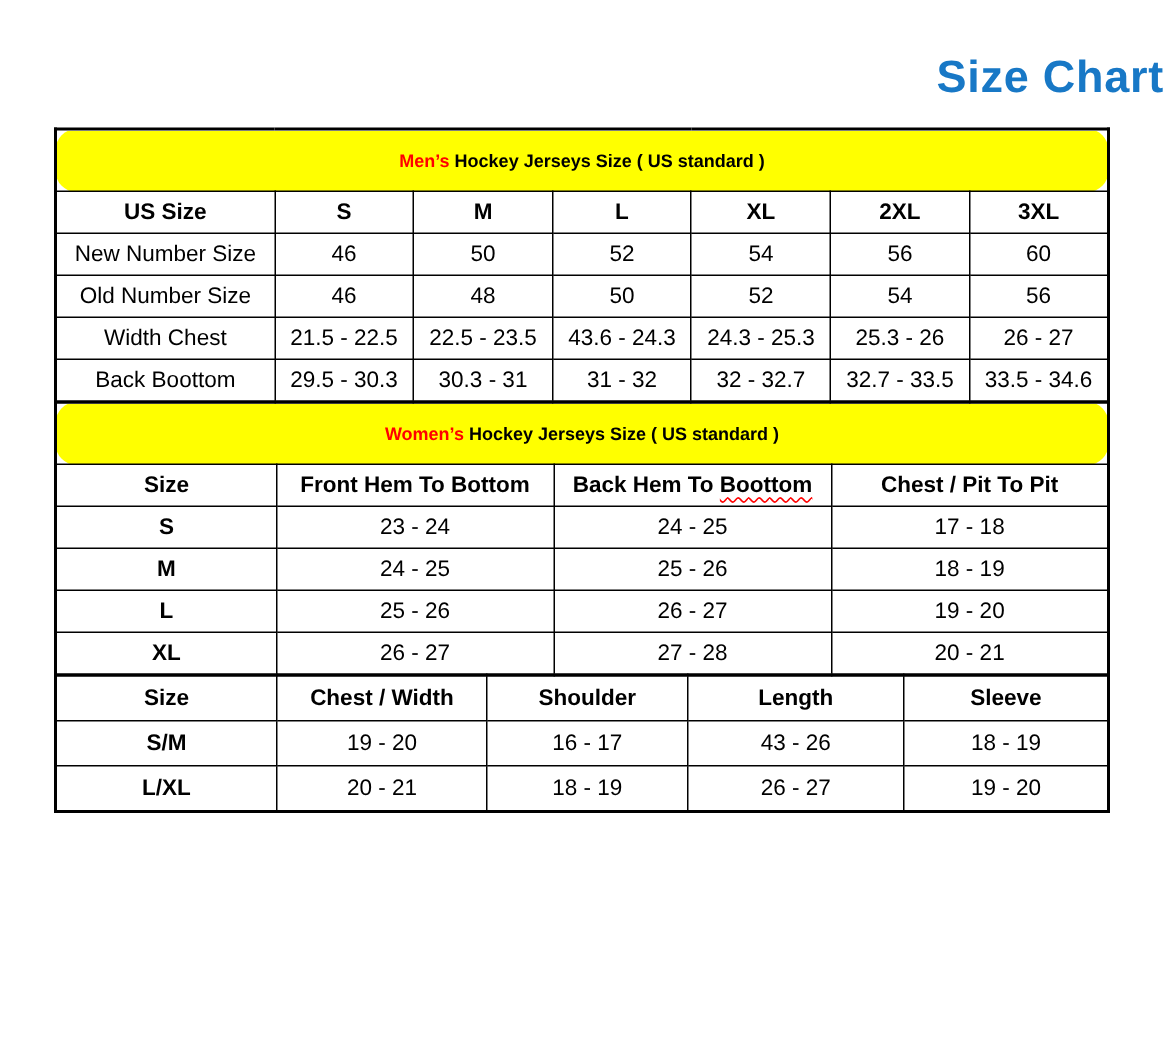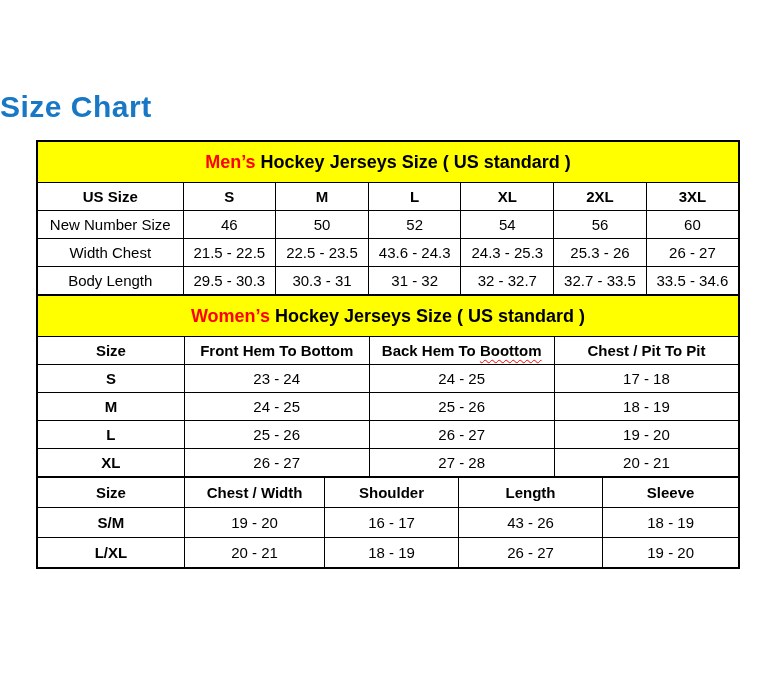--- a/index.html
+++ b/index.html
@@ -10,22 +10,22 @@
   .page {
     width: 776px;
     height: 692px;
     background: #ffffff;
     font-family: "Liberation Sans", sans-serif;
     color: #000000;
     overflow: hidden;
     box-sizing: border-box;
   }
   .page-title {
-    padding-top: 90px;
-    text-align: left;
+    padding-top: 35px;
+    text-align: right;
     font-size: 30px;
     font-weight: bold;
     color: #1878C6;
     letter-spacing: 0.5px;
   }
   .tables {
     margin: 16px 36px 0 36px;
   }
   table.size-table {
     width: 100%;
@@ -45,22 +45,23 @@
     height: 21px;
     overflow: hidden;
     white-space: nowrap;
   }
   .size-table th {
     font-weight: bold;
   }
   .size-table td.section-title {
     background: #FFFF00;
     font-weight: bold;
-    font-size: 18px;
+    font-size: 12px;
     height: 34px;
+    border-radius: 14px;
   }
   .size-table td.section-title .accent {
     color: #FF0000;
   }
   .bold-labels td.row-label {
     font-weight: bold;
   }
   .youth td.section-title {
     height: 25px;
   }
@@ -108,30 +109,39 @@
           <tr>
             <td class="row-label">New Number Size</td>
             <td>46</td>
             <td>50</td>
             <td>52</td>
             <td>54</td>
             <td>56</td>
             <td>60</td>
           </tr>
           <tr>
+            <td class="row-label">Old Number Size</td>
+            <td>46</td>
+            <td>48</td>
+            <td>50</td>
+            <td>52</td>
+            <td>54</td>
+            <td>56</td>
+          </tr>
+          <tr>
             <td class="row-label">Width Chest</td>
             <td>21.5 - 22.5</td>
             <td>22.5 - 23.5</td>
             <td>43.6 - 24.3</td>
             <td>24.3 - 25.3</td>
             <td>25.3 - 26</td>
             <td>26 - 27</td>
           </tr>
           <tr>
-            <td class="row-label">Body Length</td>
+            <td class="row-label">Back Boottom</td>
             <td>29.5 - 30.3</td>
             <td>30.3 - 31</td>
             <td>31 - 32</td>
             <td>32 - 32.7</td>
             <td>32.7 - 33.5</td>
             <td>33.5 - 34.6</td>
           </tr>
         </tbody>
       </table>
     <table class="size-table womens bold-labels">

